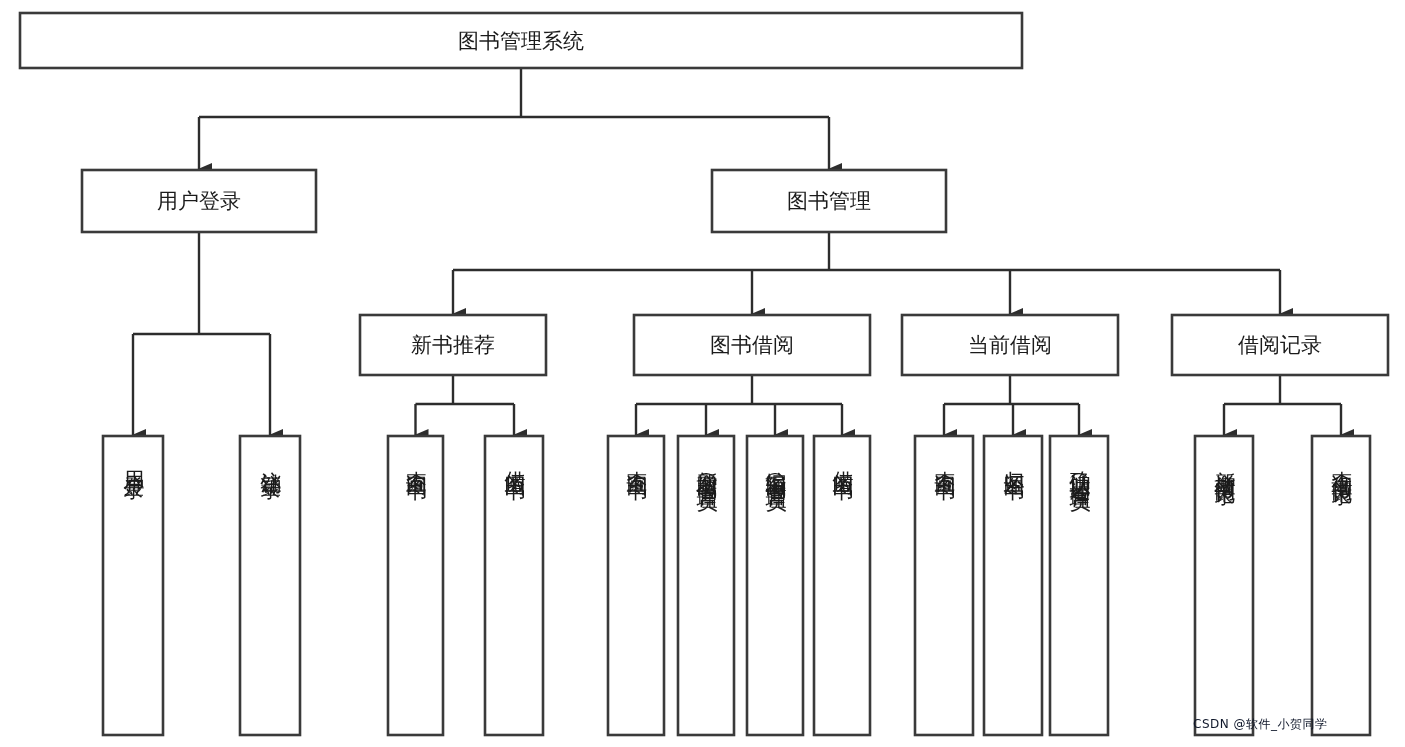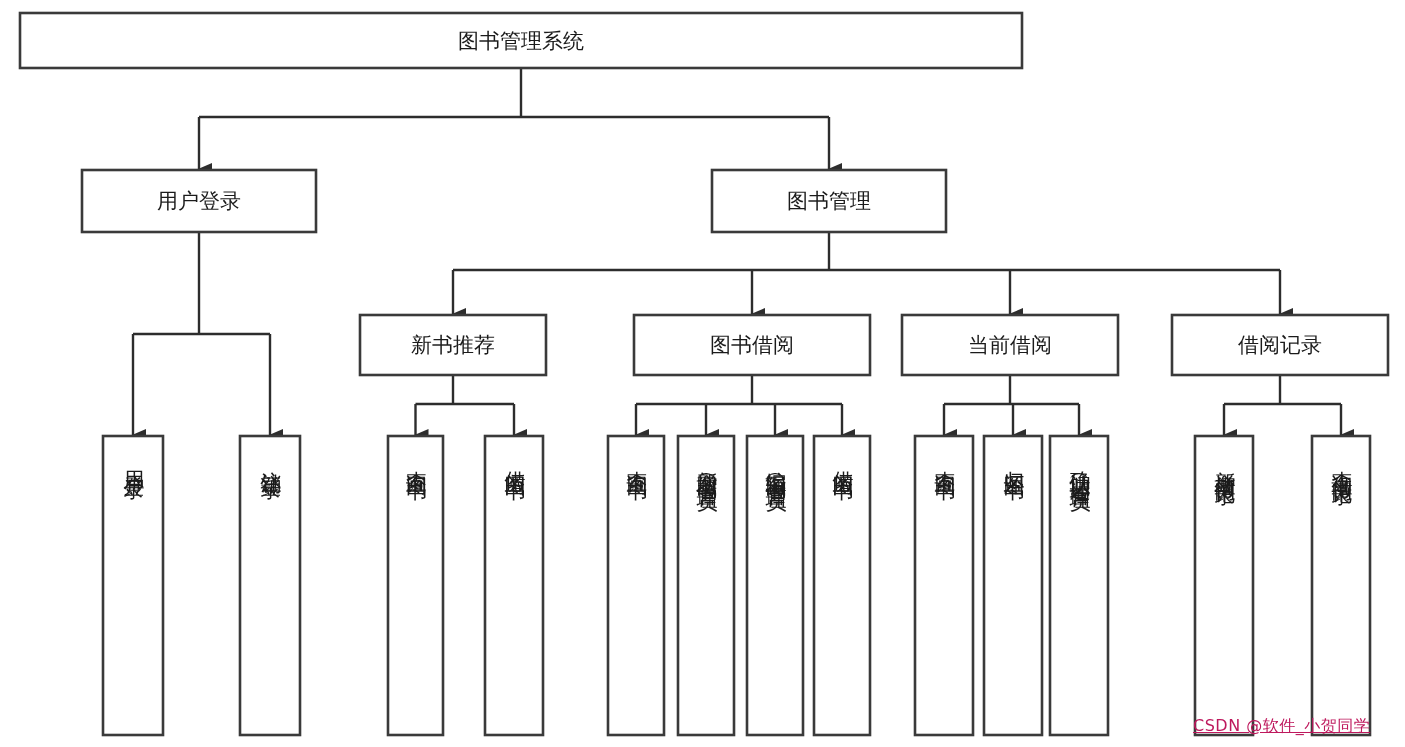--- a/index.html
+++ b/index.html
@@ -62,25 +62,24 @@
     font-family: "DejaVu Sans", "Liberation Sans", sans-serif;
     font-size: 21px;
     line-height: 1.14;
     letter-spacing: 3px;
     color: #1b1b1b;
     white-space: nowrap;
   }
   .watermark {
     position: absolute;
     font-family: "DejaVu Sans", "Liberation Sans", sans-serif;
-    font-size: 16px;
-    color: #be185d;
+    font-size: 12px;
+    color: #0f172a;
     white-space: nowrap;
     letter-spacing: 0.5px;
-    text-decoration: underline;
   }
 </style>
 </head>
 <body>
 
 <div id="diagram-root">
 
   <svg id="tree-svg" viewBox="0 0 1405 747">
     <defs>
       <marker id="arrow" viewBox="0 0 12 14" refX="6" refY="13" markerWidth="12" markerHeight="14" orient="auto-start-reverse" markerUnits="userSpaceOnUse">

